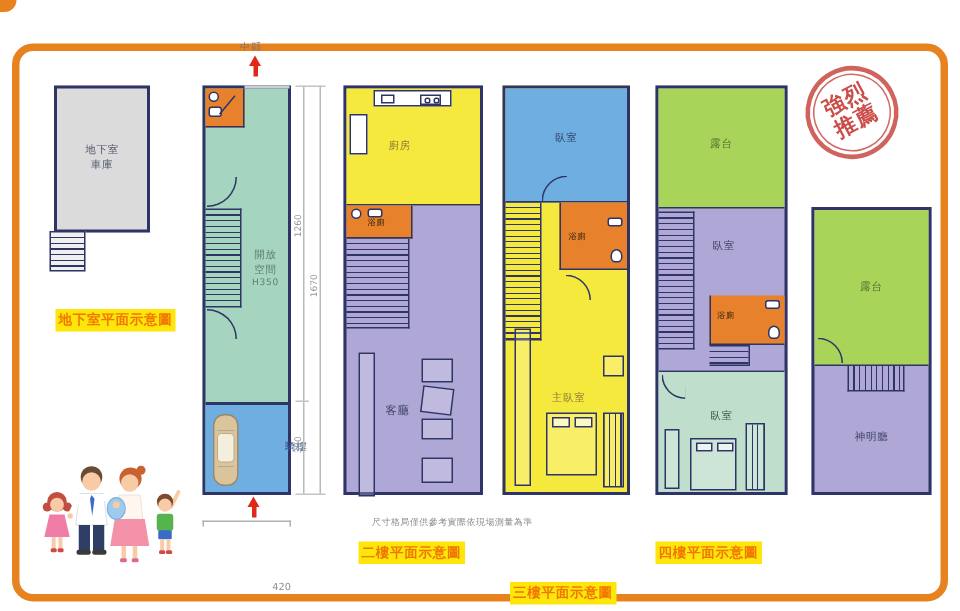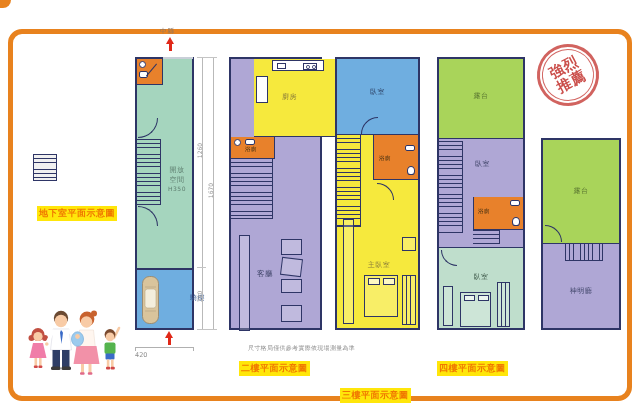--- a/index.html
+++ b/index.html
@@ -27,21 +27,21 @@
   .fu{position:absolute;border:1.1px solid #2E3566;box-sizing:border-box;background:rgba(255,255,255,0.22);}
   .pillow{position:absolute;background:rgba(255,255,255,0.6);border:0.8px solid #2E3566;box-sizing:border-box;}
   
   .rl{position:absolute;font-size:7px;color:#3f4468;line-height:1.45;text-align:center;white-space:nowrap;letter-spacing:0.5px;}
   
   .pt{position:absolute;top:361px;font-weight:bold;font-size:9px;color:#F07800;background:#FFE60A;padding:1px 2px;white-space:nowrap;letter-spacing:0.5px;}
   
   .dimline-v{position:absolute;width:1px;background:#b9b9b9;}
   .dimtick{position:absolute;height:1px;background:#c4c4c4;}
   .vdim{position:absolute;width:30px;text-align:center;transform:rotate(-90deg);font-size:6px;color:#979797;}
-  .hdim{position:absolute;text-align:left;font-size:6.5px;color:#8d8d8d;}
+  .hdim{position:absolute;text-align:right;font-size:6.5px;color:#8d8d8d;margin-top:36px;}
   .bracket{position:absolute;height:4px;border-top:1px solid #b0b0b0;border-left:1px solid #b0b0b0;border-right:1px solid #b0b0b0;box-sizing:border-box;}
   
   .red-arrow{position:absolute;width:0;height:0;border-left:4.5px solid transparent;border-right:4.5px solid transparent;border-bottom:7px solid #E02818;}
   .red-arrow::after{content:"";position:absolute;left:-1.5px;top:7px;width:3px;height:7px;background:#E02818;}
   
   #stamp{position:absolute;left:537px;top:44px;width:62px;height:62px;transform:rotate(-28deg);border:3.5px solid rgba(200,68,64,0.88);border-radius:50%;box-sizing:border-box;opacity:0.95;}
   #stamp .inner{position:absolute;inset:2px;border:1.4px solid rgba(200,68,64,0.85);border-radius:50%;display:flex;flex-direction:column;align-items:center;justify-content:center;font-weight:bold;font-size:14.5px;line-height:1.08;color:#C84440;letter-spacing:1px;}
   .north-label{position:absolute;font-size:6.5px;color:#8a7565;letter-spacing:1px;}
   #disclaimer{position:absolute;left:248px;top:344px;font-size:6px;color:#8c8c8c;letter-spacing:0.3px;}
 </style>
@@ -56,20 +56,26 @@
   <div class="north-label" style="left:160px;top:27px;">中縣</div>
   <div class="red-arrow" style="left:166px;top:37px;"></div>
 
   <div id="stamp">
     <div class="inner">
       <div>強烈</div>
       <div>推薦</div>
     </div>
   </div>
 
+  <div class="plan" style="left:36px;top:57px;width:64px;height:98px;background:#DBDBDB;">
+    <div class="rl" style="left:0;right:0;top:36px;color:#4f5668;">
+      <div>地下室</div>
+      <div>車庫</div>
+    </div>
+  </div>
   <div class="stairs st-v" style="left:33px;top:154px;width:24px;height:27px;background-color:#F0F0F0;"></div>
   <div class="pt" style="left:37px;top:206px;text-align:right;">地下室平面示意圖</div>
 
   <div class="plan" style="left:135px;top:57px;width:59px;height:273px;background:#A5D5BE;">
 
     <div class="zone" style="left:26px;top:-2px;width:30px;height:2px;background:#c9cfd8;"></div>
 
     <div class="zone" style="left:0;top:0;width:26px;height:26px;background:#E8812B;border-right:1.5px solid #2E3566;border-bottom:1.5px solid #2E3566;">
       <div class="fx" style="left:2px;top:2px;width:7px;height:7px;border-radius:50%;"></div>
       <div class="fx" style="left:2px;top:12px;width:9px;height:7px;border-radius:2px;"></div>
@@ -104,21 +110,21 @@
   <div class="dimtick" style="left:197px;top:329px;width:20px;"></div>
   <div class="vdim" style="left:184px;top:147px;">1260</div>
   <div class="vdim" style="left:195px;top:187px;">1670</div>
   <div class="vdim" style="left:184px;top:293px;">390</div>
   <div class="red-arrow" style="left:165px;top:331px;"></div>
   <div class="bracket" style="left:135px;top:347px;width:59px;"></div>
   <div class="hdim" style="left:135px;top:351px;width:59px;">420</div>
 
   <div class="plan" style="left:229px;top:57px;width:93px;height:273px;background:#AFA7D5;">
 
-    <div class="zone" style="left:0;top:0;width:89px;height:78px;background:#F6E93D;border-bottom:1.5px solid #2E3566;margin-left:23px;">
+    <div class="zone" style="left:0;top:0;width:89px;height:78px;background:#F6E93D;border-bottom:1.5px solid #2E3566;">
       <div class="fx" style="left:18px;top:1px;width:52px;height:11px;">
         <div class="fx" style="left:4px;top:2px;width:9px;height:6px;"></div>
         <div class="fx" style="left:30px;top:1.5px;width:14px;height:7px;">
           <div class="abs" style="left:2px;top:1.5px;width:3.5px;height:3.5px;border:0.8px solid #2E3566;border-radius:50%;box-sizing:border-box;"></div>
           <div class="abs" style="left:8px;top:1.5px;width:3.5px;height:3.5px;border:0.8px solid #2E3566;border-radius:50%;box-sizing:border-box;"></div>
         </div>
       </div>
       <div class="fx" style="left:2px;top:17px;width:12px;height:27px;"></div>
       <div class="rl" style="left:28px;top:33px;color:#8a7c3a;">廚房</div>
     </div>

